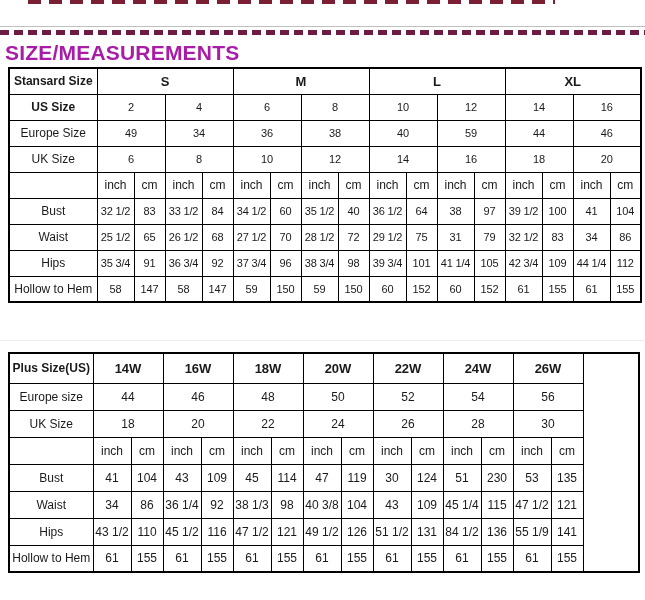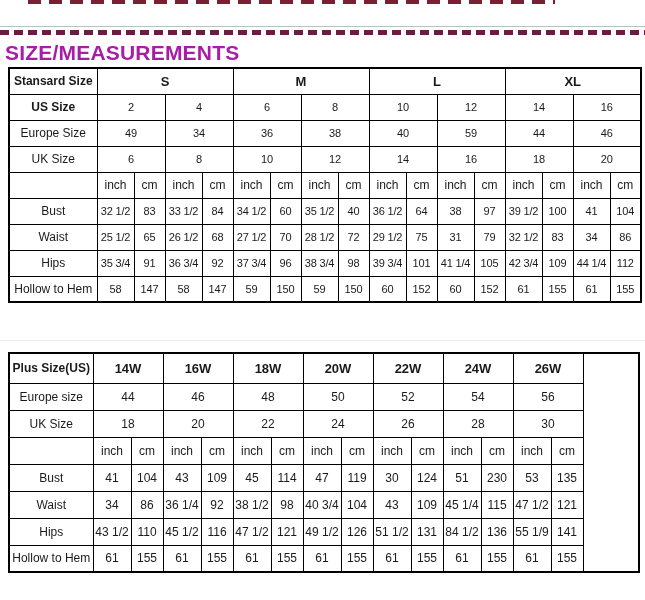--- a/index.html
+++ b/index.html
@@ -310,23 +310,23 @@
           <td class="val">230</td>
           <td class="val">53</td>
           <td class="val">135</td>
         </tr>
         <tr>
           <td class="lbl">Waist</td>
           <td class="val">34</td>
           <td class="val">86</td>
           <td class="val">36 1/4</td>
           <td class="val">92</td>
-          <td class="val">38 1/2</td>
+          <td class="val">38 1/3</td>
           <td class="val">98</td>
-          <td class="val">40 3/4</td>
+          <td class="val">40 3/8</td>
           <td class="val">104</td>
           <td class="val">43</td>
           <td class="val">109</td>
           <td class="val">45 1/4</td>
           <td class="val">115</td>
           <td class="val">47 1/2</td>
           <td class="val">121</td>
         </tr>
         <tr>
           <td class="lbl">Hips</td>

